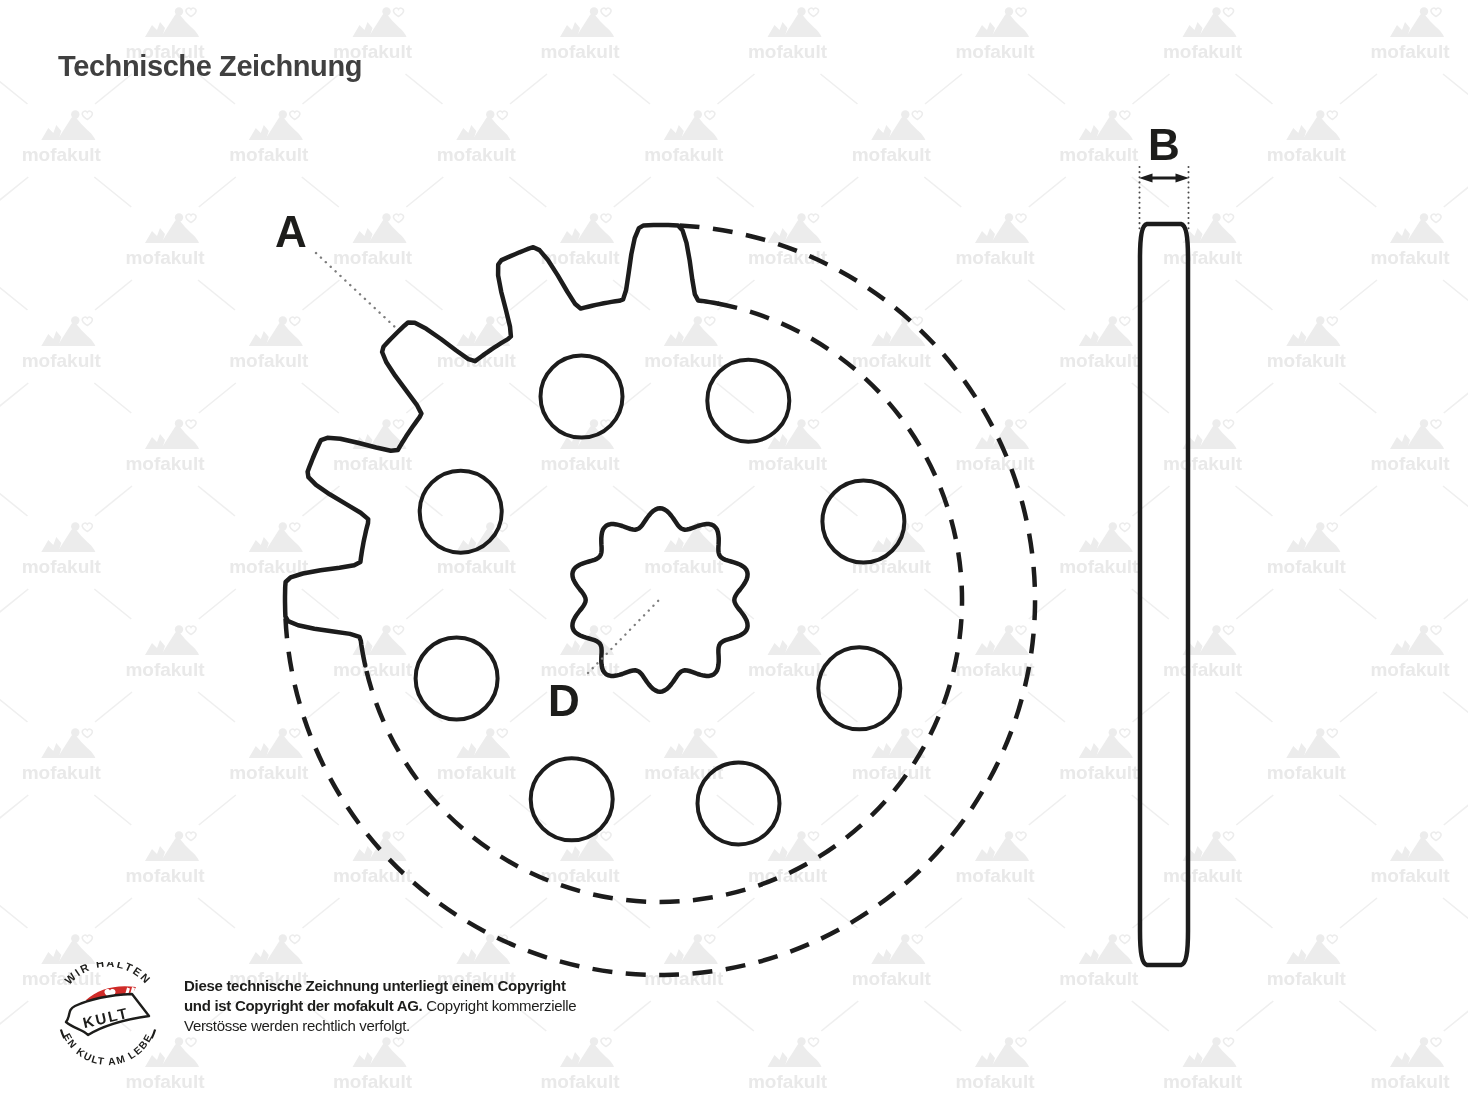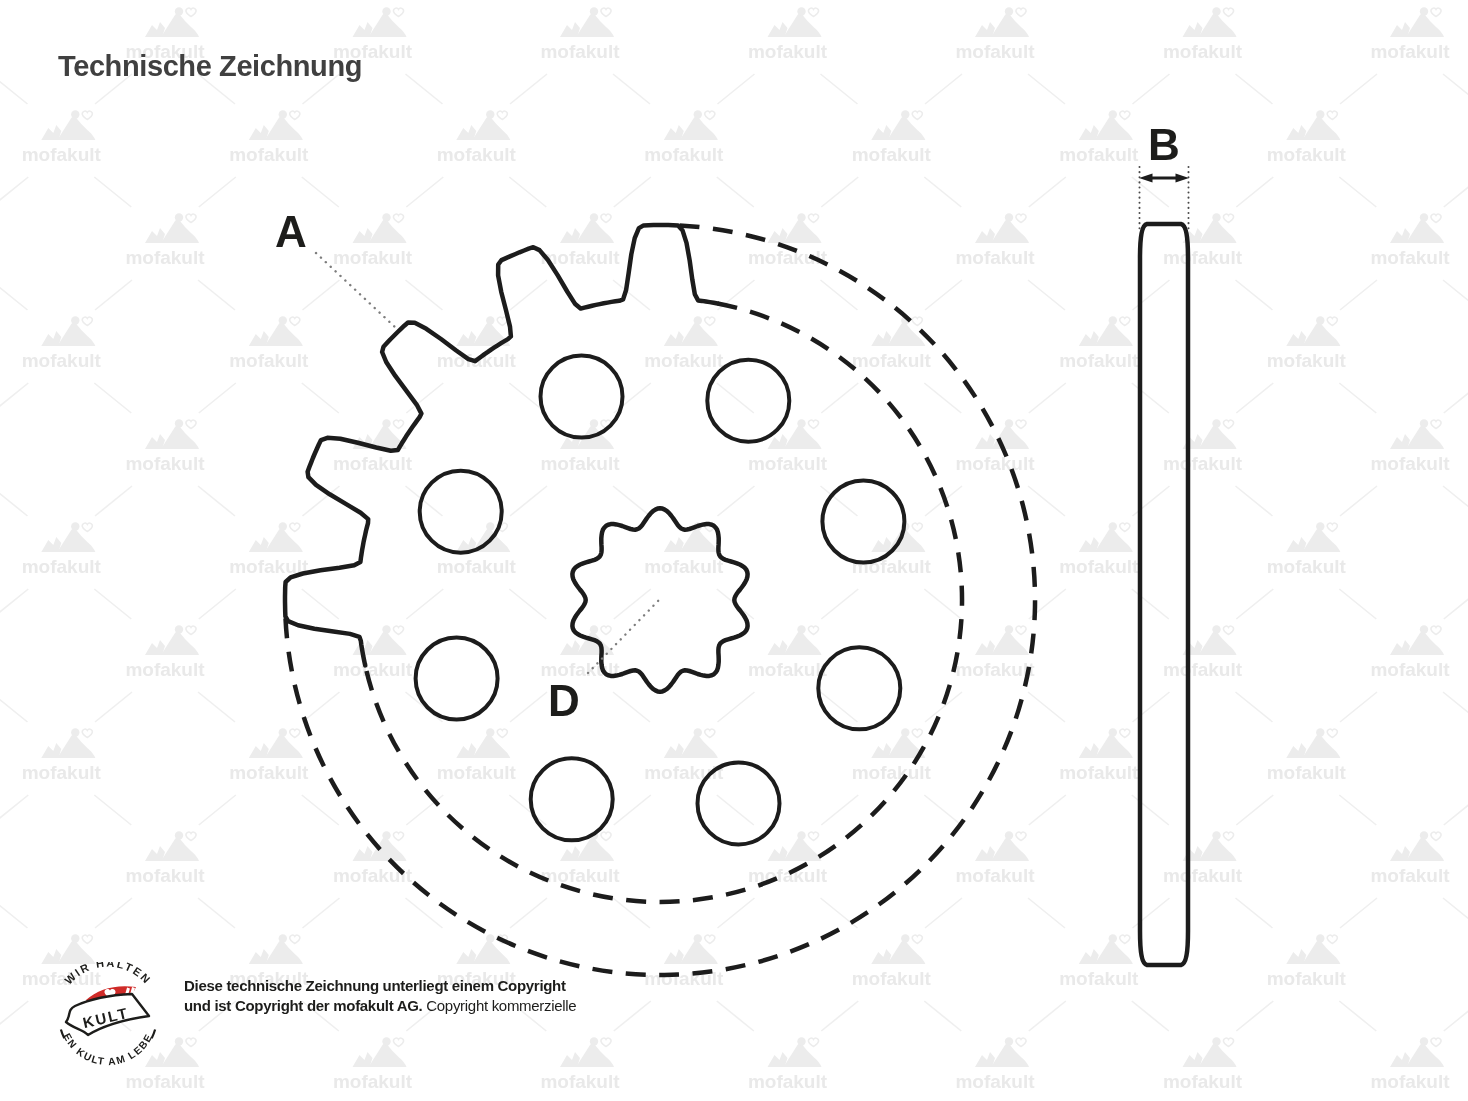--- a/index.html
+++ b/index.html
@@ -974,15 +974,16 @@
       <path d="M76.5,26 L72.5,40 M81.5,25.5 L77.5,40.5" stroke="#ffffff" stroke-width="3" fill="none"></path>
       <path fill="#ffffff" d="M58,28.5 c1.8,-3 6.2,-1.1 5.5,2.1 c-0.5,2.4 -2.9,3.6 -5.5,5.6 c-2.6,-2 -5,-3.2 -5.5,-5.6 c-0.7,-3.2 3.7,-5.1 5.5,-2.1 Z"></path>
       <path d="M14,60 C19,54 15,48 23,44 C38,37 58,33 80,32 L97,54 C76,57 52,63 36,73 C31,67 22,67 14,60 Z" fill="#ffffff" stroke="#1d1d1b" stroke-width="2.4" stroke-linejoin="round"></path>
       <text transform="rotate(-13 54 56)" x="54" y="61" text-anchor="middle" font-size="15" font-weight="700" letter-spacing="2" fill="#1d1d1b">KULT</text>
     </g>
   </svg>
 
   <div class="copy">
     <div><b>Diese technische Zeichnung unterliegt einem Copyright</b><span></span></div>
     <div><b>und ist Copyright der mofakult AG.</b><span> Copyright kommerzielle</span></div>
+    <div><b></b><span>Verstösse werden rechtlich verfolgt.</span></div>
   </div>
 
 </div>
 
 </body></html>

